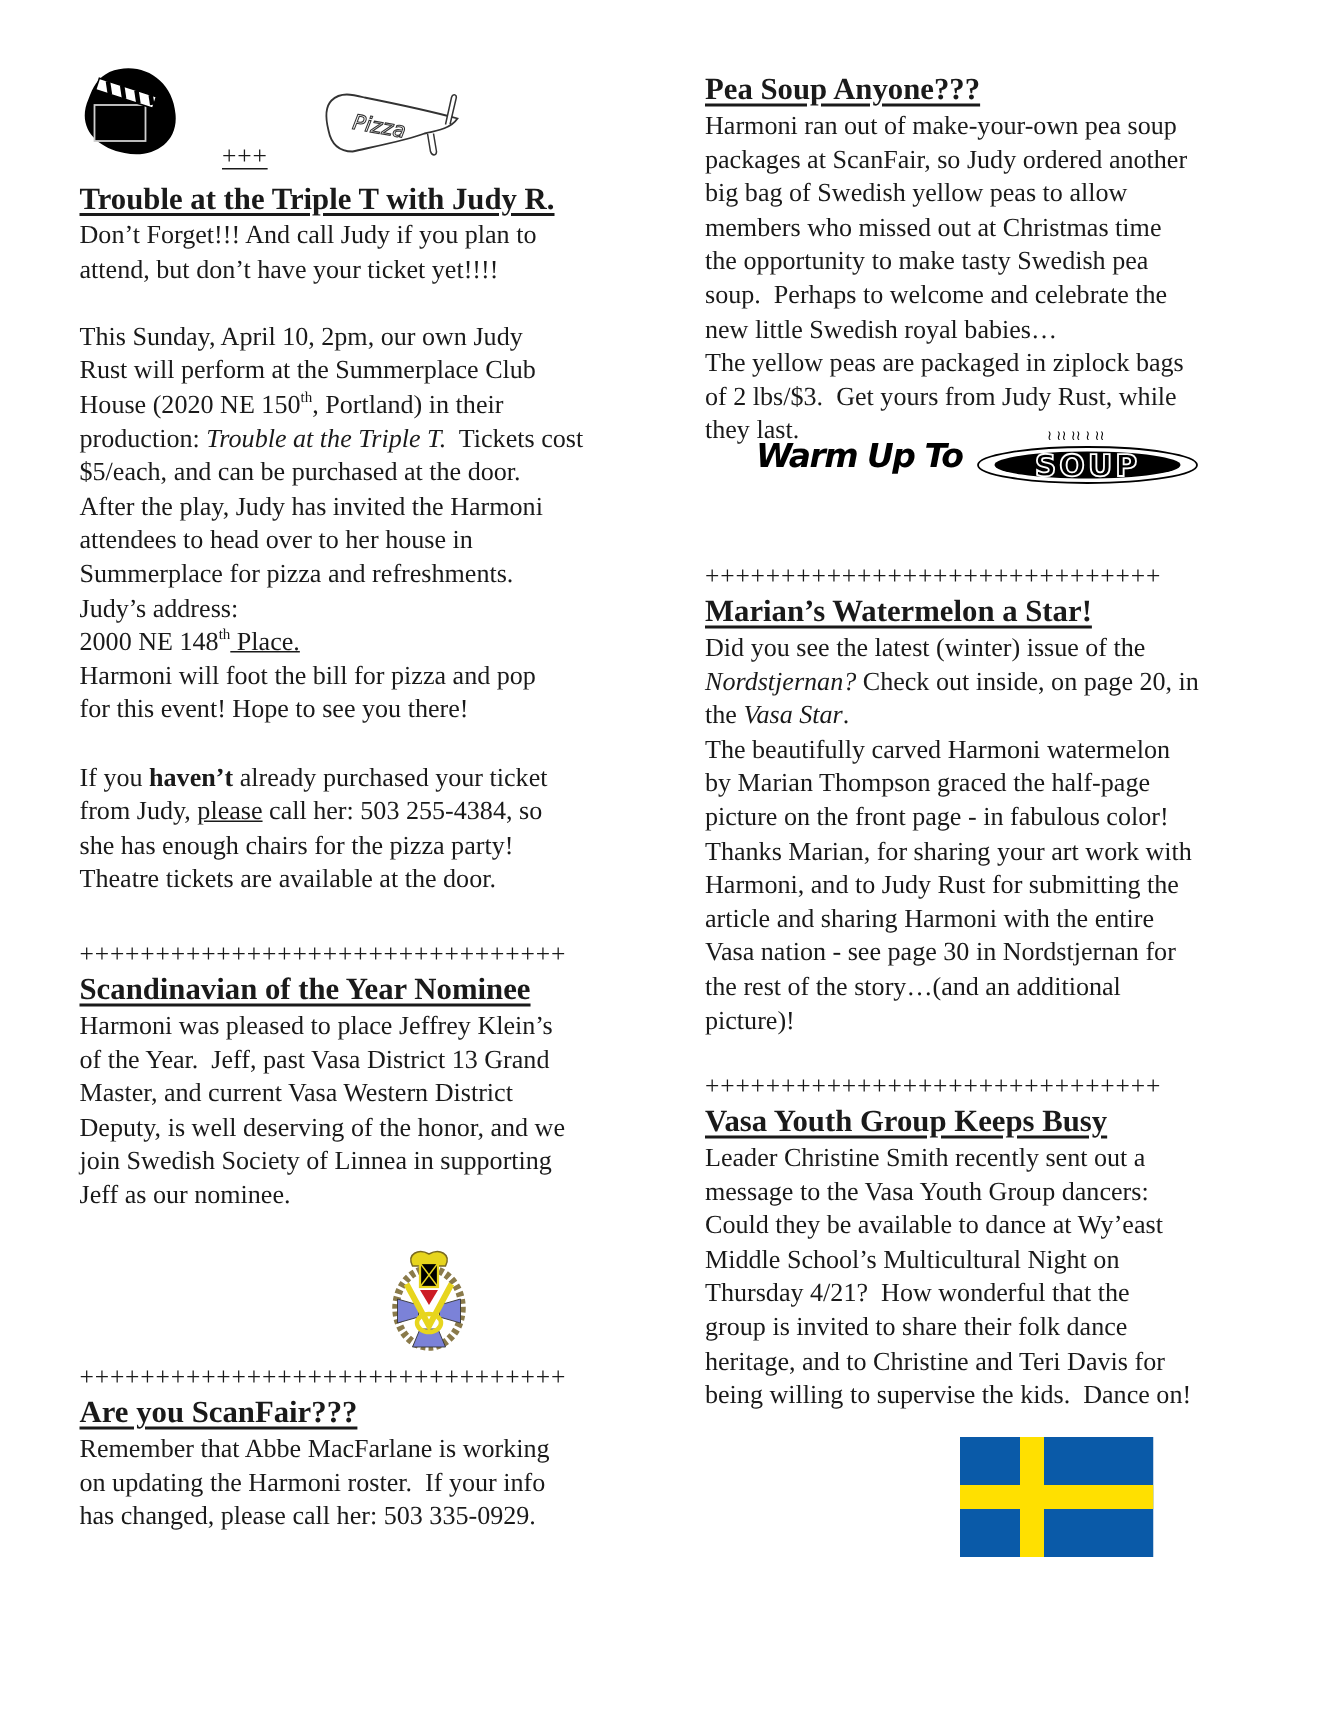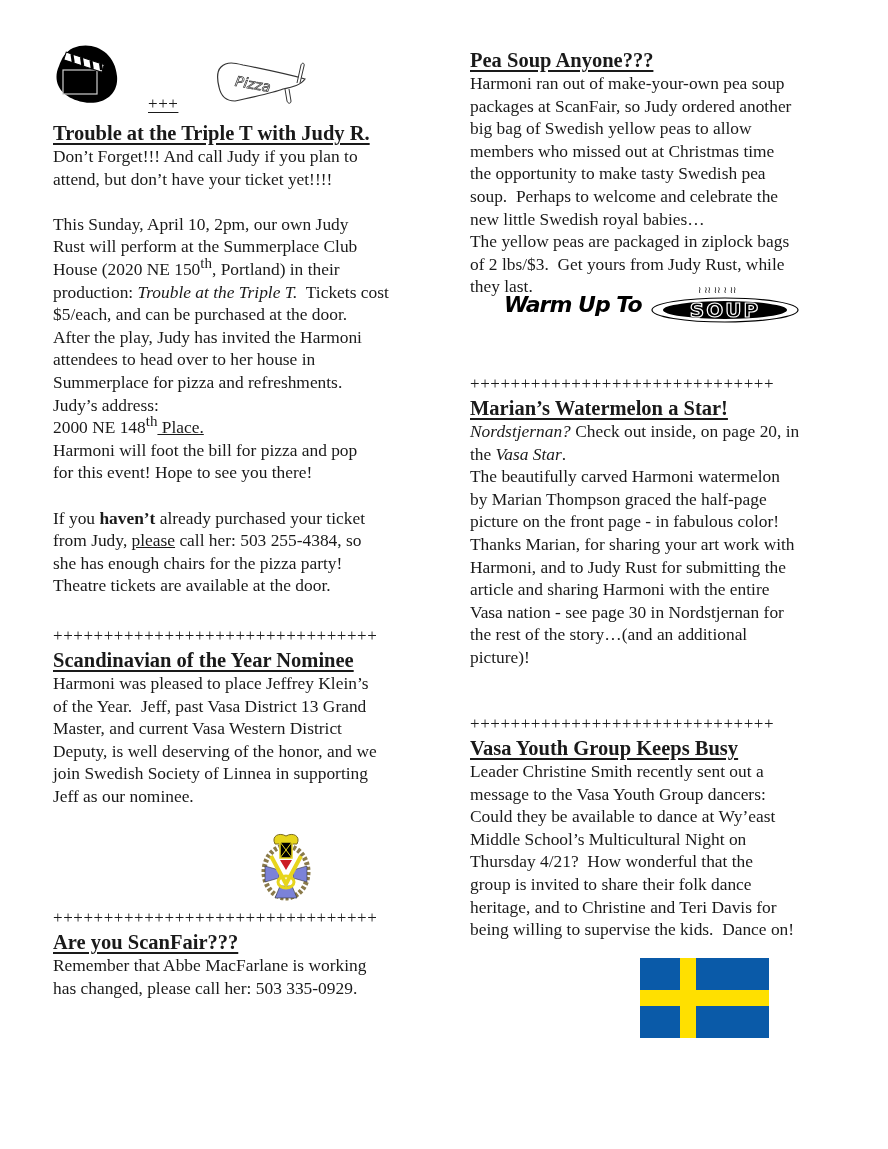--- a/index.html
+++ b/index.html
@@ -6,21 +6,21 @@
   body { width: 888px; height: 1149px; position: relative; overflow: hidden;
          font-family: "Liberation Serif", "DejaVu Serif", serif; color: #1a1a1a; }
   .col { position: absolute; top: 0; }
   .col-left { left: 53px; width: 370px; }
   .col-right { left: 470px; width: 370px; }
   .p { font-size: 17.4px; line-height: 22.6px; margin: 0; white-space: nowrap; }
   .h { font-size: 20.5px; line-height: 24px; font-weight: bold; text-decoration: underline;
        text-decoration-thickness: 1.5px; text-underline-offset: 3px; margin: 0; white-space: nowrap; }
   .plus { font-size: 17px; line-height: 20px; letter-spacing: 0.55px; margin: 0; white-space: nowrap; }
   .gap { height: 22.6px; }
-  sup { font-size: 15px; line-height: 0; vertical-align: 7px; }
+  sup { font-size: 10px; line-height: 0; vertical-align: 7px; }
   .abs { position: absolute; }
   .under { text-decoration: underline; }
   em { font-style: italic; }
   b { font-weight: bold; }
 </style>
 </head>
 <body>
 
 <div class="abs" style="left:53px;top:44px;width:70px;height:60px;">
   <svg width="70" height="60" viewBox="0 0 70 60">
@@ -82,20 +82,21 @@
     <p class="p">Deputy, is well deserving of the honor, and we</p>
     <p class="p">join Swedish Society of Linnea in supporting</p>
     <p class="p">Jeff as our nominee.</p>
   </div>
 
   <p class="plus abs" style="left:0;top:908px;">++++++++++++++++++++++++++++++++</p>
 
   <div class="abs" style="left:0;top:930px;width:380px;">
     <p class="h">Are you ScanFair???</p>
     <p class="p">Remember that Abbe MacFarlane is working</p>
+    <p class="p" style="white-space:pre;">on updating the Harmoni roster.  If your info</p>
     <p class="p">has changed, please call her: 503 335-0929.</p>
   </div>
 </div>
 
 <div class="abs" style="left:261px;top:830px;width:50px;height:72px;">
   <svg width="50" height="72" viewBox="0 0 50 72">
     <ellipse cx="25" cy="42" rx="22" ry="26" fill="none" stroke="#8a7a4a" stroke-width="5" stroke-dasharray="3 2"></ellipse>
     <path d="M14 14 C10 6 18 2 25 6 C32 2 40 6 36 14 Z" fill="#e7d51d" stroke="#7a6a20" stroke-width="1"></path>
     <rect x="19" y="12" width="12" height="16" fill="#000" stroke="#e7d51d" stroke-width="1.5"></rect>
     <line x1="19" y1="12" x2="31" y2="28" stroke="#e7d51d" stroke-width="1"></line>
@@ -131,20 +132,21 @@
       <ellipse cx="75" cy="28" rx="73" ry="12" fill="#fff" stroke="#000" stroke-width="1.2"></ellipse>
       <ellipse cx="75" cy="28" rx="62" ry="9" fill="#000"></ellipse>
       <text x="75" y="35" text-anchor="middle" font-size="20" font-weight="bold" fill="#000" stroke="#fff" stroke-width="1.2" font-family="DejaVu Sans, sans-serif" letter-spacing="2">SOUP</text>
     </svg>
   </div>
 
   <p class="plus abs" style="left:0;top:374px;">++++++++++++++++++++++++++++++</p>
 
   <div class="abs" style="left:0;top:396px;width:380px;">
     <p class="h">Marian’s Watermelon a Star!</p>
+    <p class="p">Did you see the latest (winter) issue of the</p>
     <p class="p"><em>Nordstjernan?</em><span style="white-space:pre;"> Check out inside, on page 20, in</span></p>
     <p class="p"><span style="white-space:pre;">the </span><em>Vasa Star</em><span>.</span></p>
     <p class="p">The beautifully carved Harmoni watermelon</p>
     <p class="p">by Marian Thompson graced the half-page</p>
     <p class="p">picture on the front page - in fabulous color!</p>
     <p class="p">Thanks Marian, for sharing your art work with</p>
     <p class="p">Harmoni, and to Judy Rust for submitting the</p>
     <p class="p">article and sharing Harmoni with the entire</p>
     <p class="p">Vasa nation - see page 30 in Nordstjernan for</p>
     <p class="p">the rest of the story…(and an additional</p>

